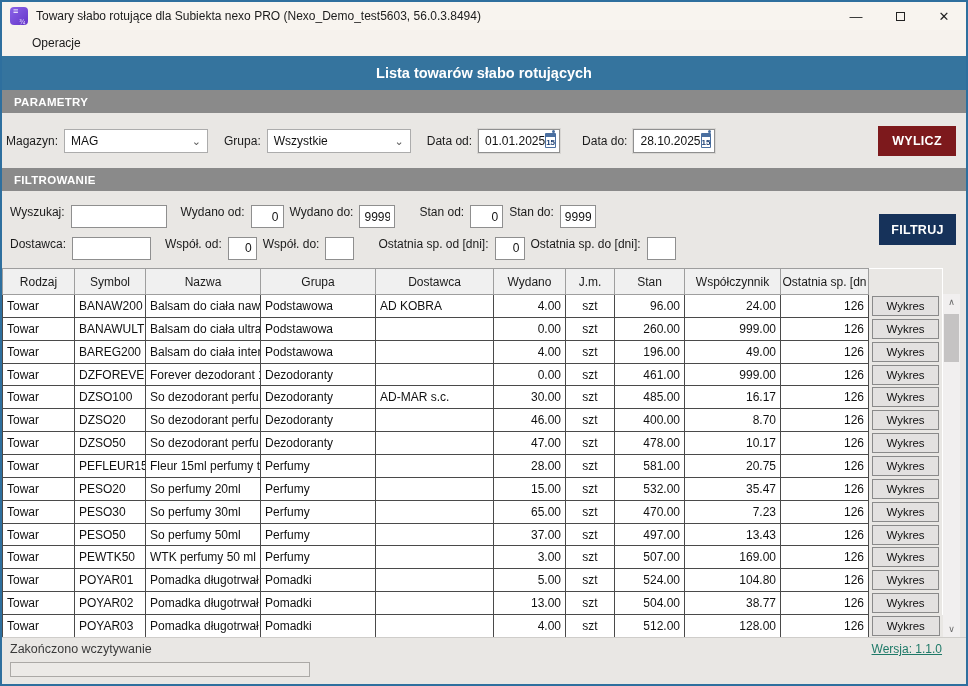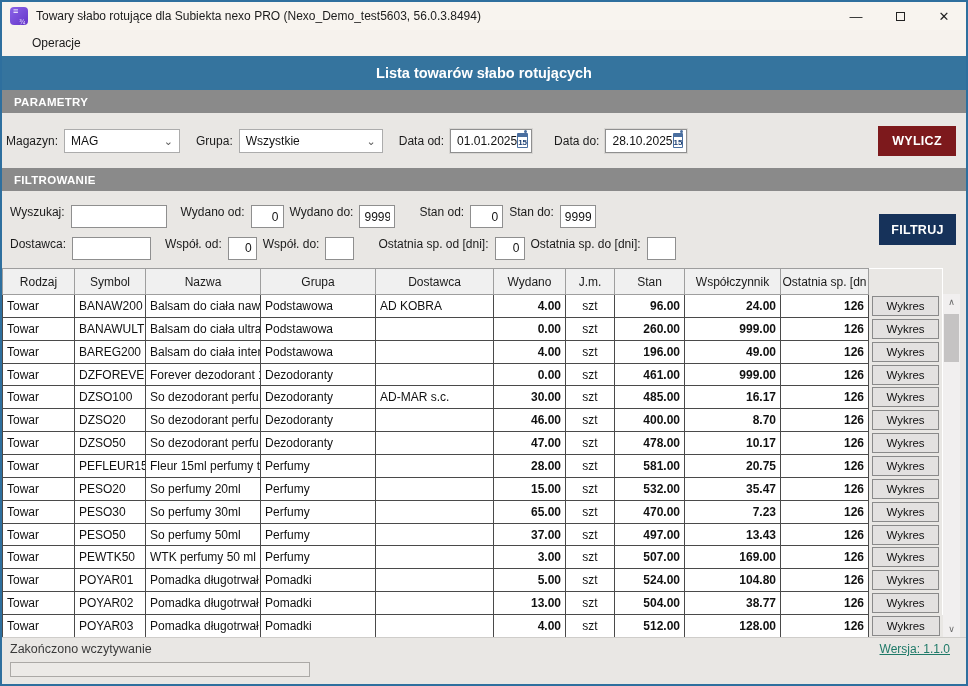--- a/index.html
+++ b/index.html
@@ -24,55 +24,55 @@
   .main-header { height:34px; background:#35749E; color:#fff; font-size:14.5px; font-weight:bold; display:flex; align-items:center; justify-content:center; flex:0 0 auto; }
 
   
   .section-bar { height:23px; background:#8A8A8A; color:#fff; font-size:11.5px; font-weight:bold; display:flex; align-items:center; padding-left:12px; letter-spacing:.3px; flex:0 0 auto; }
 
   
   .params-row { height:55px; display:flex; align-items:center; padding:0 10px 0 4px; background:#E9E7E4; flex:0 0 auto; }
   .lbl { font-size:12px; color:#1b1b1b; white-space:nowrap; }
   .combo { height:24px; background:#fff; border:1px solid #ACACAC; display:flex; align-items:center; padding:0 6px; font-size:12px; color:#111; margin-left:6px; }
   .combo .chev { margin-left:auto; color:#5a5a5a; font-size:11px; line-height:10px; }
-  .combo.w-mag { width:116px; }
+  .combo.w-mag { width:144px; }
   .combo.w-grp { width:144px; }
   .date-box { height:24px; width:82px; background:#fff; border:1px solid #8f8f8f; outline:1px solid #d8d6d3; display:flex; align-items:center; padding:0 3px 0 6px; font-size:12px; color:#111; margin-left:6px; }
   .cal-icon { margin-left:auto; width:17px; height:15px; background:#fff; border:1px solid #4A6FA0; border-top:4px solid #4A6FA0; border-radius:1px; position:relative; display:flex; align-items:flex-end; justify-content:center; font-size:8px; font-weight:bold; color:#1C3F72; }
   .cal-icon::before { content:""; position:absolute; top:-7px; left:6px; width:3px; height:3px; border-radius:50%; background:#4A6FA0; }
   .btn-wylicz { margin-left:auto; width:78px; height:30px; background:#7D191C; color:#fff; border:none; font-family:inherit; font-size:12.5px; font-weight:bold; letter-spacing:.3px; }
 
   
   .filters { height:77px; position:relative; background:#E9E7E4; flex:0 0 auto; padding:6px 0 0 8px; display:flex; flex-direction:column; justify-content:space-evenly; }
   .filter-row { display:flex; align-items:flex-start; }
   .txt-input { height:23px; background:#fff; border:1px solid #8f8f8f; font-family:inherit; font-size:12px; color:#111; padding:0 4px; }
   .num-input { height:23px; background:#fff; border:1px solid #8f8f8f; font-family:inherit; font-size:12px; color:#111; padding:0 4px; text-align:right; }
   .btn-filtruj { position:absolute; right:10px; top:23px; width:77px; height:31px; background:#16325A; color:#fff; border:none; font-family:inherit; font-size:12.5px; font-weight:bold; letter-spacing:.3px; }
 
   
   .table-area { height:369px; display:flex; align-items:flex-start; background:#E9E7E4; flex:0 0 auto; }
   table { border-collapse:collapse; table-layout:fixed; width:940px; background:#fff; }
   th { height:26px; background:#F0F0F0; border:1px solid #9e9e9e; font-size:12px; font-weight:normal; color:#1b1b1b; text-align:center; overflow:hidden; white-space:nowrap; }
   th.no-border { background:#E9E7E4; border:none; }
   td { height:22.87px; border:1px solid #4a4a4a; font-size:12px; color:#111; padding:0 4px; overflow:hidden; white-space:nowrap; background:#fff; }
-  td.c-right { text-align:right;font-weight:bold; }
+  td.c-right { text-align:right; }
   td.c-center { text-align:center; }
   td.c-act { border:none; background:#E9E7E4; padding:1px 3px; }
   .wykres-btn { width:100%; height:20px; background:#E3E1E0; border:1px solid #8a8a8a; font-family:inherit; font-size:11.5px; color:#111; }
 
   
   .scrollbar { width:17px; height:343px; margin-top:26px; background:#F1EFEF; position:relative; display:flex; flex-direction:column; justify-content:space-between; align-items:center; flex:0 0 auto; }
   .scroll-arrow { font-size:9px; color:#6a6a6a; height:16px; display:flex; align-items:center; }
   .scroll-thumb { position:absolute; top:20px; left:1px; width:15px; height:48px; background:#C5C3C3; }
 
   
   .statusbar { height:47px; position:relative; background:#E9E7E4; border-top:1px solid #cfcdca; flex:0 0 auto; }
   .status-text { position:absolute; left:8px; top:4px; font-size:12.5px; color:#3a3a3a; }
   .progress { position:absolute; left:8px; bottom:7px; width:300px; height:15px; border:1px solid #ABA9A6; background:#ECEAE7; }
-  .version-link { position:absolute; right:16px; top:4px; font-size:12px; color:#1F7A68; text-decoration:underline; }
+  .version-link { position:absolute; right:24px; top:4px; font-size:12px; color:#1F7A68; text-decoration:underline; }
   .footer-bar { position:absolute; right:0; bottom:0; height:26px; background:#2E6F9E; display:flex; align-items:center; padding:0 16px; gap:14px; }
   .footer-btn { color:#fff; font-size:12.5px; font-weight:bold; letter-spacing:.3px; white-space:nowrap; }
   .footer-sep { color:#fff; font-size:12.5px; font-weight:bold; }
 
   .ml6 { margin-left:6px; } .ml14 { margin-left:14px; } .ml16 { margin-left:16px; } .ml22 { margin-left:22px; } .ml24 { margin-left:24px; }
 </style>
 </head>
 <body>
 
 <div class="window">

